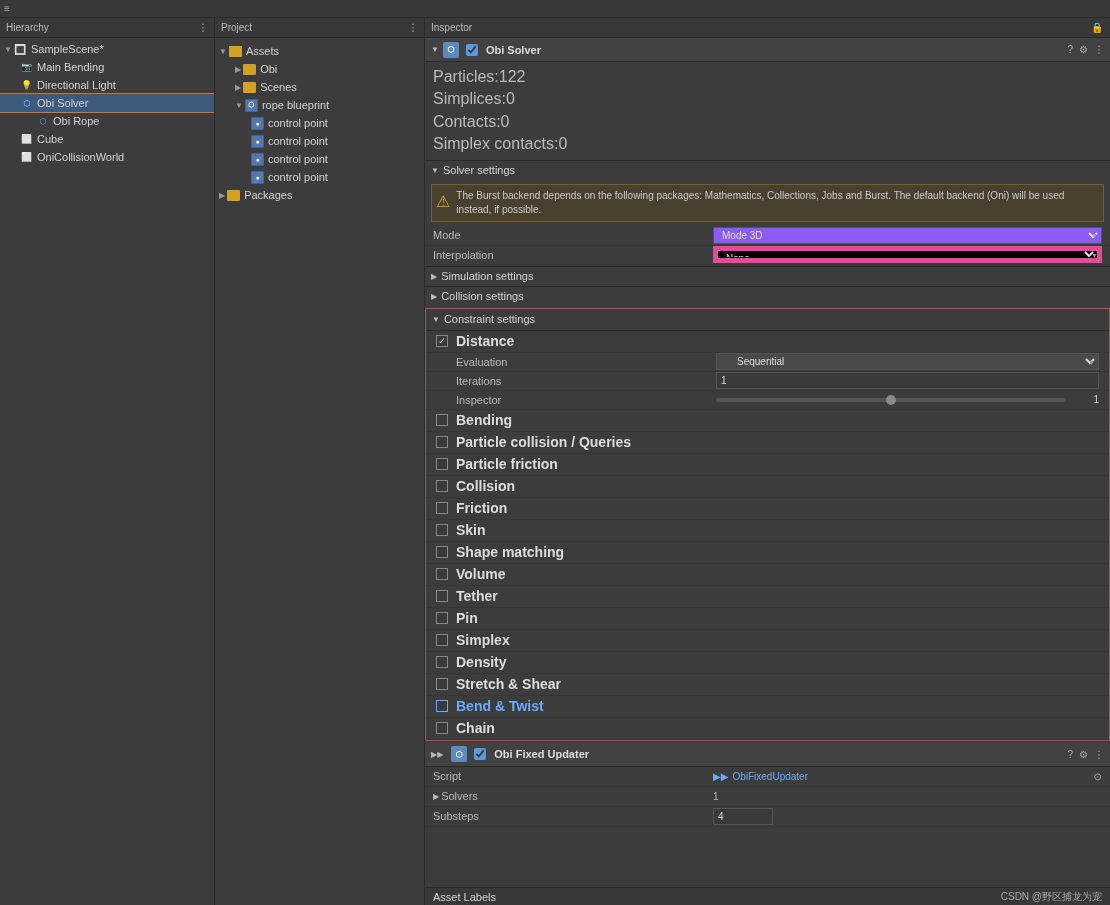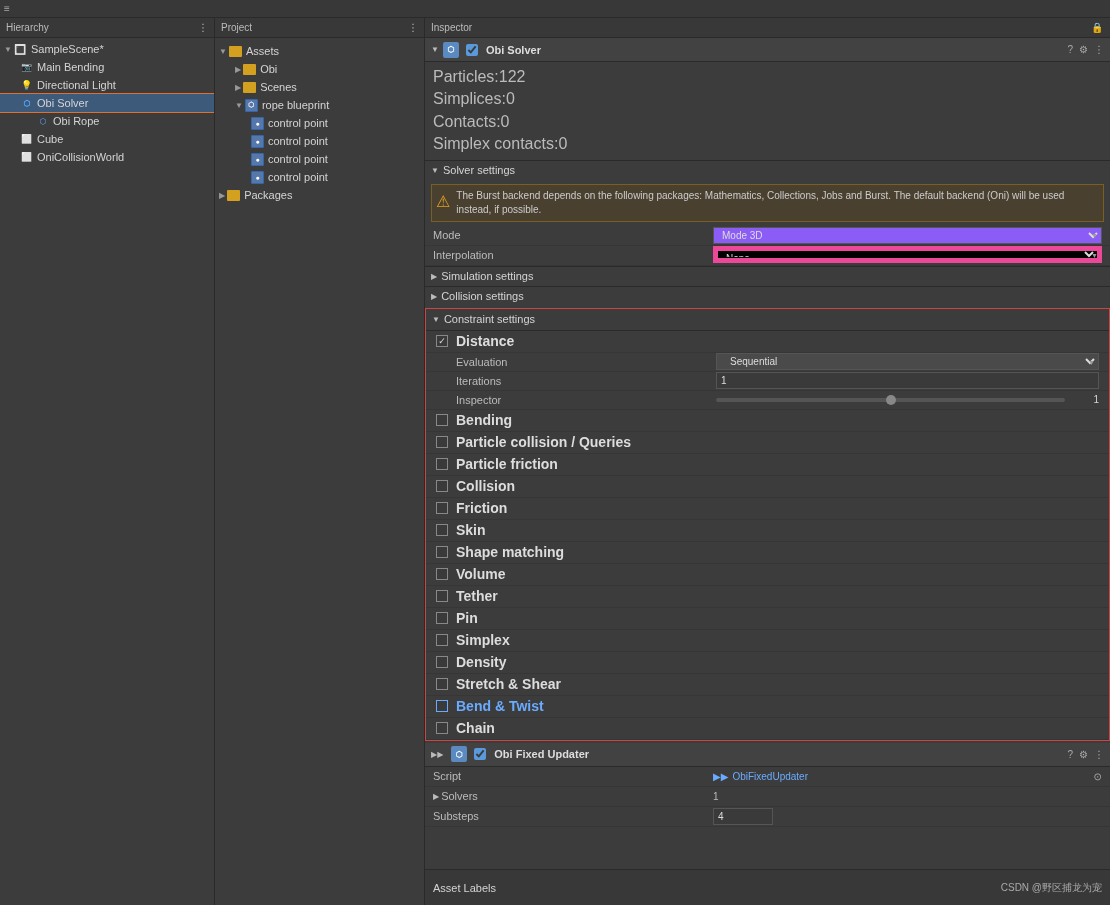--- a/index.html
+++ b/index.html
@@ -352,21 +352,21 @@
     .lock { color: #aaa; font-size: 10px; }
     .question { color: #aaa; font-size: 10px; }
 
     
     ::-webkit-scrollbar { width: 6px; }
     ::-webkit-scrollbar-track { background: #333; }
     ::-webkit-scrollbar-thumb { background: #555; border-radius: 3px; }
 
     
     .asset-labels-bar {
-      height: 36px;
+      height: 18px;
       background: #383838;
       display: flex;
       align-items: center;
       padding: 0 8px;
       border-top: 1px solid #2a2a2a;
       flex-shrink: 0;
       justify-content: space-between;
       font-size: 11px;
     }
   </style>
@@ -574,21 +574,21 @@
         </div>
 
         <div class="constraint-item active">
           <div class="constraint-checkbox checked"></div>
           <span class="constraint-label">Distance</span>
         </div>
 
         <div class="sub-prop">
           <span class="sub-prop-label">Evaluation</span>
           <div class="dropdown-container" style="flex:1;">
-            <select style="width:100%;background:#4a4a4a;border:1px solid #555;color:#ddd;font-size:10px;padding:1px 9px;height:17px;">
+            <select style="width:100%;background:#4a4a4a;border:1px solid #555;color:#ddd;font-size:10px;padding:1px 16px;height:17px;">
               <option>Sequential</option>
               <option>Parallel</option>
             </select>
           </div>
         </div>
 
         <div class="sub-prop">
           <span class="sub-prop-label">Iterations</span>
           <div style="flex:1;display:flex;align-items:center;">
             <input type="number" class="num-input" value="1" style="width: 100%; background: rgb(58, 58, 58); border: 1px solid rgb(85, 85, 85); color: rgb(221, 221, 221); font-size: 10px; padding: 1px 4px; height: 17px;">

